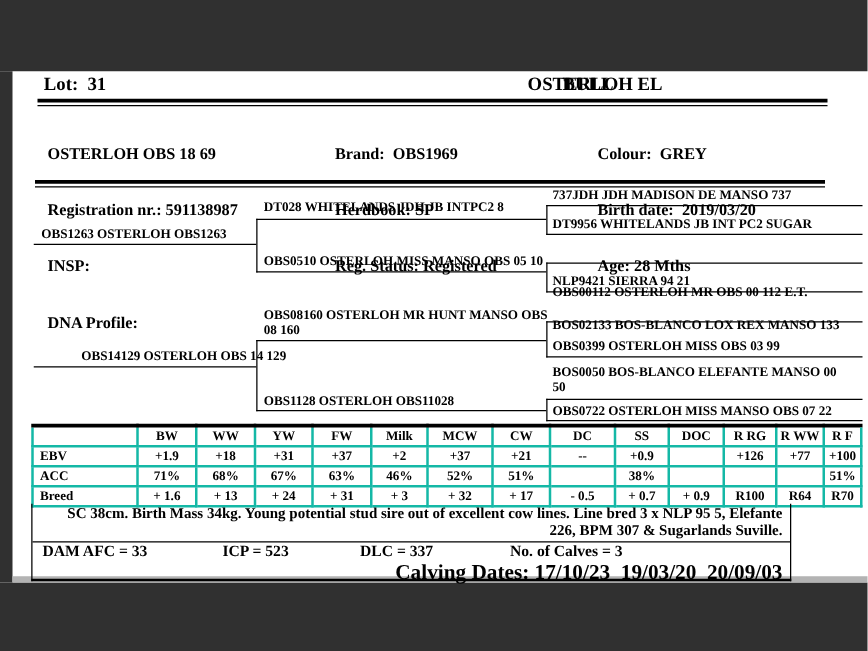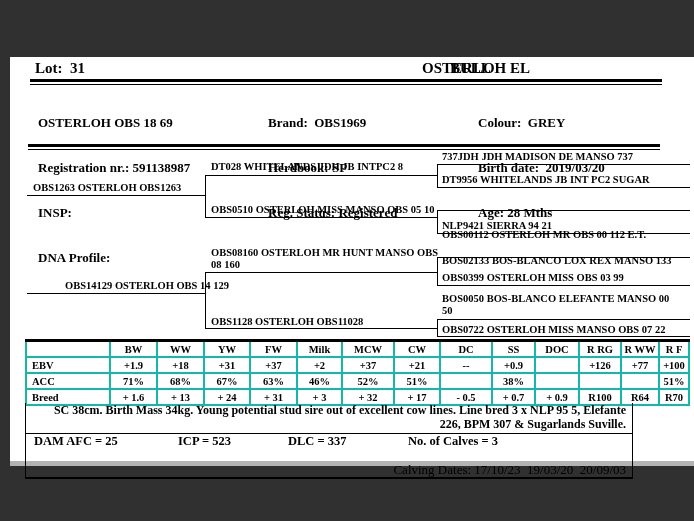--- a/index.html
+++ b/index.html
@@ -42,21 +42,21 @@
   #ebv th,#ebv td{border:2px solid #14b8a6;padding:0 2px;height:14px;text-align:center;overflow:hidden;margin-top:34px;}
   #ebv td.rowlabel{text-align:left;padding-left:5px;}
 
   
   #notes-box{position:absolute;left:25px;top:403px;width:608px;box-sizing:border-box;
              border-left:1px solid #000;border-right:1px solid #000;border-bottom:2px solid #000;text-align:right;}
   #description{padding:1px 6px 2px 6px;font-size:12px;font-weight:bold;line-height:13.5px;}
   #dam-stats{position:relative;border-top:1px solid #000;height:14px;font-size:12.5px;font-weight:bold;}
   #dam-stats span{position:absolute;top:0;white-space:pre;}
   #stat-afc{left:8px;} #stat-icp{left:152px;} #stat-dlc{left:262px;} #stat-calves{left:382px;}
-  #calving{padding:0 6px 1px 8px;font-size:13px;font-weight:normal;height:14px;white-space:pre;margin-top:14px;}
+  #calving{padding:0 6px 1px 8px;font-size:17px;font-weight:bold;height:14px;white-space:pre;}
 </style>
 </head>
 <body>
 
 <div class="bar" id="bar-top"></div>
 <div class="bar" id="bar-left"></div>
 <div class="bar" id="bar-bottom"></div>
 <div id="edge-strip"></div>
 
 <div id="lot">Lot:  31</div>
@@ -199,19 +199,19 @@
     <td>R100</td>
     <td>R64</td>
     <td>R70</td>
   </tr>
 </tbody>
   </table>
 
 <div id="notes-box">
   <div id="description">SC 38cm. Birth Mass 34kg. Young potential stud sire out of excellent cow lines. Line bred 3 x NLP 95 5, Elefante 226, BPM 307 &amp; Sugarlands Suville.</div>
   <div id="dam-stats">
-    <span id="stat-afc">DAM AFC = 25</span>
+    <span id="stat-afc">DAM AFC = 33</span>
     <span id="stat-icp">ICP = 523</span>
     <span id="stat-dlc">DLC = 337</span>
     <span id="stat-calves">No. of Calves = 3</span>
   </div>
   <div id="calving">Calving Dates: 17/10/23  19/03/20  20/09/03</div>
 </div>
 
 </body></html>

